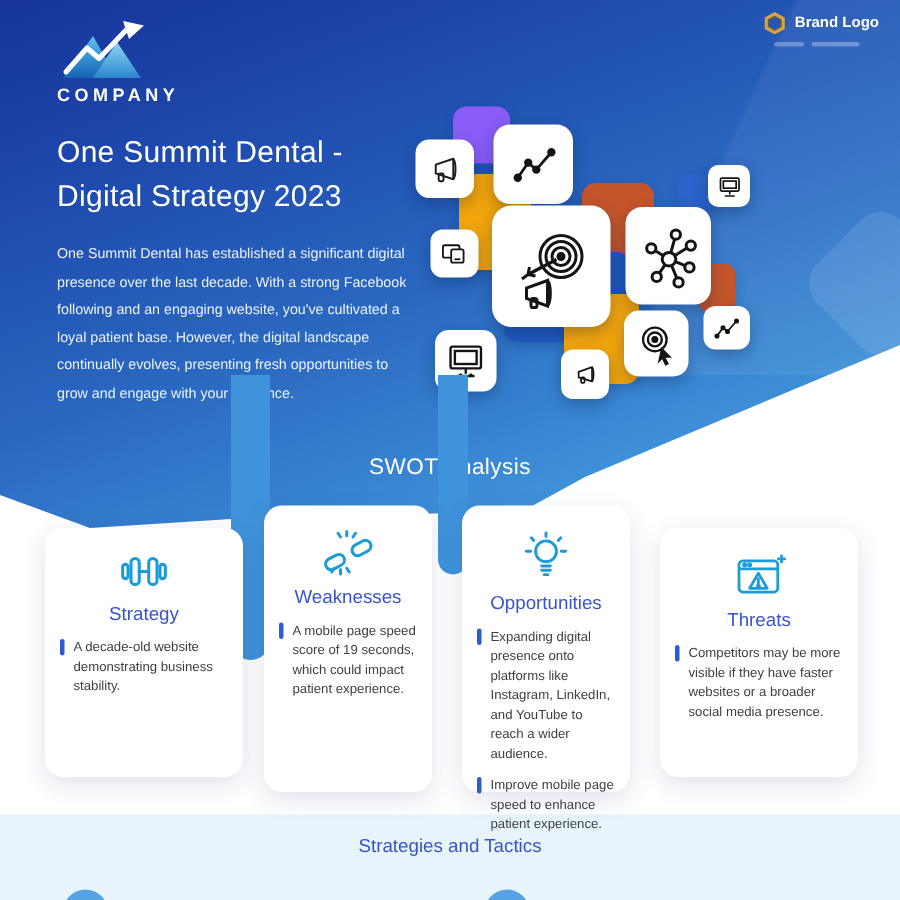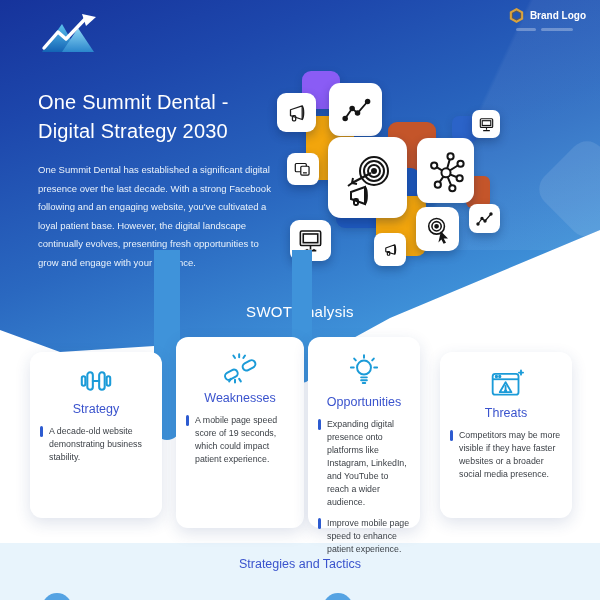--- a/index.html
+++ b/index.html
@@ -45,21 +45,21 @@
   
   .swot-heading { position:absolute; left:0; top:303px; width:600px; text-align:center;
     color:#ffffff; font-size:15px; font-weight:500; letter-spacing:0.3px; }
   .gap-tab { position:absolute; background:#3f93da; z-index:2; }
   .gap-tab.t1 { left:154px; top:250px; width:26px; height:190px; border-radius:0 0 13px 13px; }
   .gap-tab.t2 { left:292px; top:250px; width:20px; height:133px; border-radius:0 0 10px 10px; }
 
   .card { position:absolute; background:#ffffff; border-radius:12px; z-index:4;
     box-shadow:0 5px 16px rgba(25,55,120,0.14); padding:14px 10px 10px 10px; }
   .card.c1 { left:30px;  top:352px; width:132px; height:166px; }
-  .card.c2 { left:176px; top:337px; width:128px; height:191px; }
+  .card.c2 { left:176px; top:337px; width:112px; height:191px; }
   .card.c3 { left:308px; top:337px; width:112px; height:191px; }
   .card.c4 { left:440px; top:352px; width:132px; height:166px; }
   .card-icon { display:flex; justify-content:center; margin-bottom:6px; }
   .card-title { text-align:center; color:#3a53cd; font-size:12.5px; font-weight:500; margin-bottom:9px; }
   .card-items { list-style:none; }
   .card-items li { display:flex; gap:6px; margin-bottom:8px; }
   .bullet-bar { flex:0 0 3px; width:3px; height:11px; margin-top:1px; border-radius:2px; background:#2d5bd0; }
   .item-text { color:#3c4147; font-size:8.8px; line-height:13px; }
 
   
@@ -89,37 +89,38 @@
           <linearGradient id="mg2" x1="0" y1="0" x2="0" y2="1">
             <stop offset="0" stop-color="#8fd8f5"></stop>
               <stop offset="1" stop-color="#2a86cc"></stop>
           </linearGradient>
         </defs>
         <path d="M4 40 L24 12 L40 40 Z" fill="url(#mg1)"></path>
         <path d="M24 40 L40 16 L56 40 Z" fill="url(#mg2)"></path>
         <polyline points="6,36 20,20 28,27 48,6" fill="none" stroke="#ffffff" stroke-width="3.4" stroke-linecap="round" stroke-linejoin="round"></polyline>
         <polygon points="44,2 58,5 48,14" fill="#ffffff"></polygon>
       </svg>
+      <div class="company-name">COMPANY</div>
     </div>
 
     <div class="brandlogo">
       <div class="brandlogo-row">
         <svg width="15" height="15" viewBox="0 0 24 24">
           <polygon points="12,2 21,7 21,17 12,22 3,17 3,7" fill="none" stroke="#d9a23c" stroke-width="3.4"></polygon>
           <polygon points="12,5 18.5,8.6 18.5,15.4 12,19 5.5,15.4 5.5,8.6" fill="none" stroke="#8a5d14" stroke-width="1"></polygon>
         </svg>
         <span class="brandlogo-text">Brand Logo</span>
       </div>
       <div class="brandlogo-bars">
         <div class="bbar1"></div>
           <div class="bbar2"></div>
       </div>
     </div>
 
-    <div class="hero-title">One Summit Dental - Digital Strategy 2030</div>
+    <div class="hero-title">One Summit Dental - Digital Strategy 2023</div>
     <div class="hero-desc">One Summit Dental has established a significant digital presence over the last decade. With a strong Facebook following and an engaging website, you've cultivated a loyal patient base. However, the digital landscape continually evolves, presenting fresh opportunities to grow and engage with your audience.</div>
 
     <div>
       <div class="tile colored" style="left:302px;top:71px;width:38px;height:38px;background:#8a5cf5;"></div>
       <div class="tile colored" style="left:306px;top:116px;width:48px;height:64px;background:#f2a50c;"></div>
       <div class="tile colored" style="left:388px;top:122px;width:48px;height:80px;background:#c4552a;"></div>
       <div class="tile colored" style="left:336px;top:168px;width:84px;height:60px;background:#1f59bd;"></div>
       <div class="tile colored" style="left:376px;top:196px;width:50px;height:60px;background:#f2a50c;"></div>
       <div class="tile colored" style="left:466px;top:176px;width:24px;height:32px;background:#c4552a;border-radius:6px;"></div>
       <div class="tile colored" style="left:452px;top:116px;width:26px;height:26px;background:#2b63c8;border-radius:7px;"></div>

